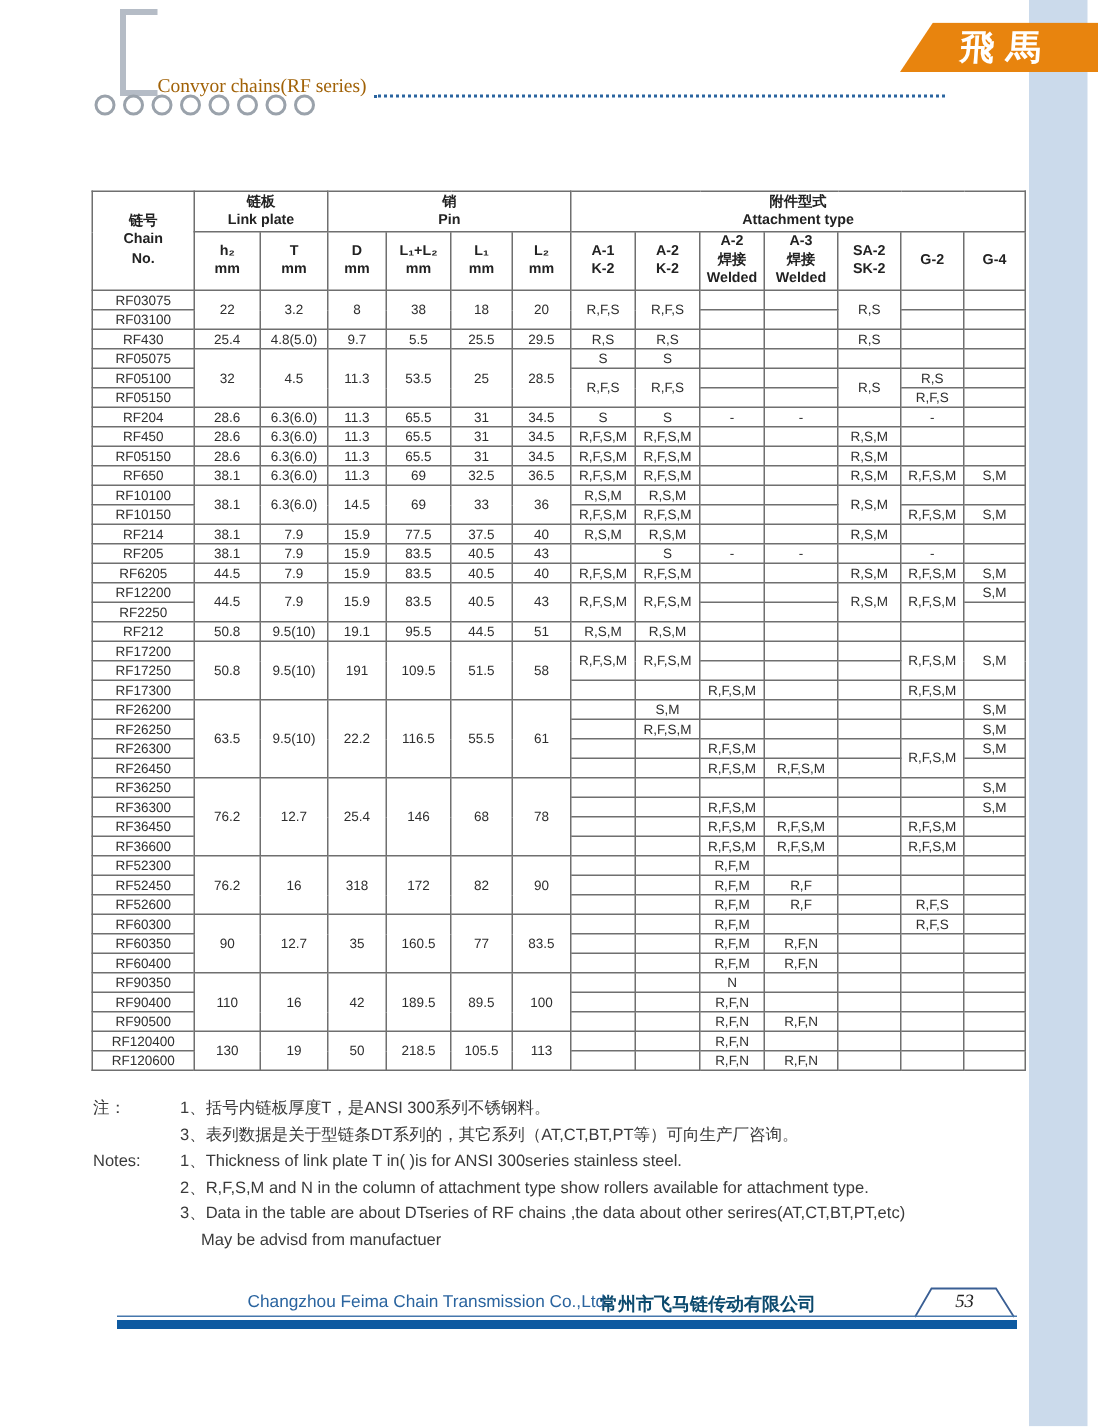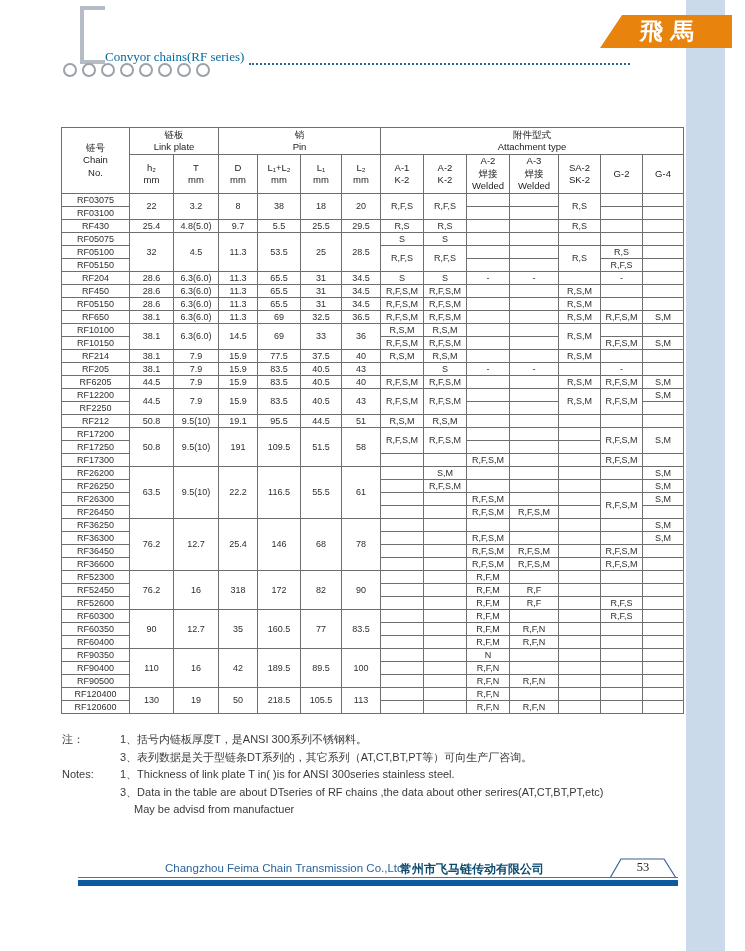--- a/index.html
+++ b/index.html
@@ -17,48 +17,48 @@
           display:flex;align-items:center;}
   .banner .title{color:#fff;font-size:21px;font-weight:bold;margin-left:85px;letter-spacing:1px;}
   
   .logo{position:absolute;left:600px;top:15px;width:132px;height:33px;background:#e8840e;z-index:2;
         clip-path:polygon(22px 0,100% 0,100% 100%,0 100%);
         display:flex;align-items:center;justify-content:center;}
   .logo .logo-text{color:#fff;font-size:23px;font-weight:bold;font-family:"Liberation Serif",serif;
         letter-spacing:8px;padding-left:10px;transform:skewX(-4deg);}
   
   .subtitle-row{position:absolute;left:105px;top:49px;width:525px;display:flex;align-items:flex-end;z-index:2;}
-  .subtitle{font-family:"Liberation Serif",serif;font-size:13px;color:#0369a1;white-space:nowrap;}
+  .subtitle{font-family:"Liberation Serif",serif;font-size:13px;color:#a16207;white-space:nowrap;}
   .dots{flex:1;height:11px;border-bottom:2px dotted #2a649f;margin-left:5px;}
   
   .circles{position:absolute;left:63px;top:63px;display:flex;gap:5px;z-index:2;}
   .circles span{width:10px;height:10px;border:2px solid #9aa2ab;border-radius:50%;background:#fff;}
   
   table.spec{position:absolute;left:61px;top:127px;border-collapse:collapse;table-layout:fixed;z-index:2;
              font-family:"Liberation Sans",sans-serif;}
   table.spec th,table.spec td{border:1px solid #6f6f6f;text-align:center;vertical-align:middle;
              padding:0;overflow:hidden;}
-  table.spec th{font-weight:normal;font-size:9.5px;line-height:1.3;white-space:pre-line;color:#222;}
+  table.spec th{font-weight:bold;font-size:9.5px;line-height:1.3;white-space:pre-line;color:#222;}
   table.spec thead tr:first-child th{height:26px;}
   table.spec thead tr:last-child th{height:38px;}
   table.spec td{font-size:9px;height:12px;line-height:1;color:#2e2e2e;white-space:nowrap;}
   
   .notes{position:absolute;left:62px;top:731px;width:600px;font-size:11px;color:#3a3a3a;
          line-height:1.6;z-index:2;}
   .nrow{display:flex;}
   .nrow .nlabel{width:44px;flex:none;}
   .nrow .ncont{padding-left:14px;text-align:right;}
   
   .footer-en{position:absolute;left:165px;top:862px;font-family:Liberation Sans, sans-serif;
              font-size:11.5px;color:#2a649f;z-index:2;}
   .footer-cn{position:absolute;left:400px;top:861px;font-size:12px;font-weight:bold;color:#0c4a6e;z-index:2;}
   .pageno{position:absolute;left:608px;top:857px;width:70px;height:22px;z-index:2;}
   .pageno svg{position:absolute;left:0;top:0;}
   .pageno .num{position:absolute;left:0;top:3px;width:70px;text-align:center;
-               font-size:12.5px;color:#222;font-family:"Liberation Serif",serif;}
+               font-size:12.5px;color:#222;font-family:"Liberation Serif",serif;font-style:italic;}
   .footer-line{position:absolute;left:78px;top:877px;width:600px;height:1px;background:#4577ac;z-index:2;}
   .footer-bar{position:absolute;left:78px;top:880px;width:600px;height:6px;background:#0d5aa1;z-index:2;}
 </style>
 </head>
 <body>
 
 <div class="page">
   <div class="side-strip"></div>
 
   <div class="bracket-v"></div>
@@ -660,20 +660,21 @@
     <div class="nrow">
       <span class="nlabel"></span>
       <span class="ncont">3、表列数据是关于型链条DT系列的，其它系列（AT,CT,BT,PT等）可向生产厂咨询。</span>
     </div>
     <div class="nrow">
       <span class="nlabel">Notes:</span>
       <span class="ncont">1、Thickness of link plate T in( )is for ANSI 300series stainless steel.</span>
     </div>
     <div class="nrow">
       <span class="nlabel"></span>
+      <span class="ncont">2、R,F,S,M and N in the column of attachment type show rollers available for attachment type.</span>
     </div>
     <div class="nrow">
       <span class="nlabel"></span>
       <span class="ncont">3、Data in the table are about DTseries of  RF chains ,the data about other serires(AT,CT,BT,PT,etc)</span>
     </div>
     <div class="nrow">
       <span class="nlabel"></span>
       <span class="ncont" style="padding-left:28px;">May be advisd from manufactuer</span>
     </div>
   </div>

